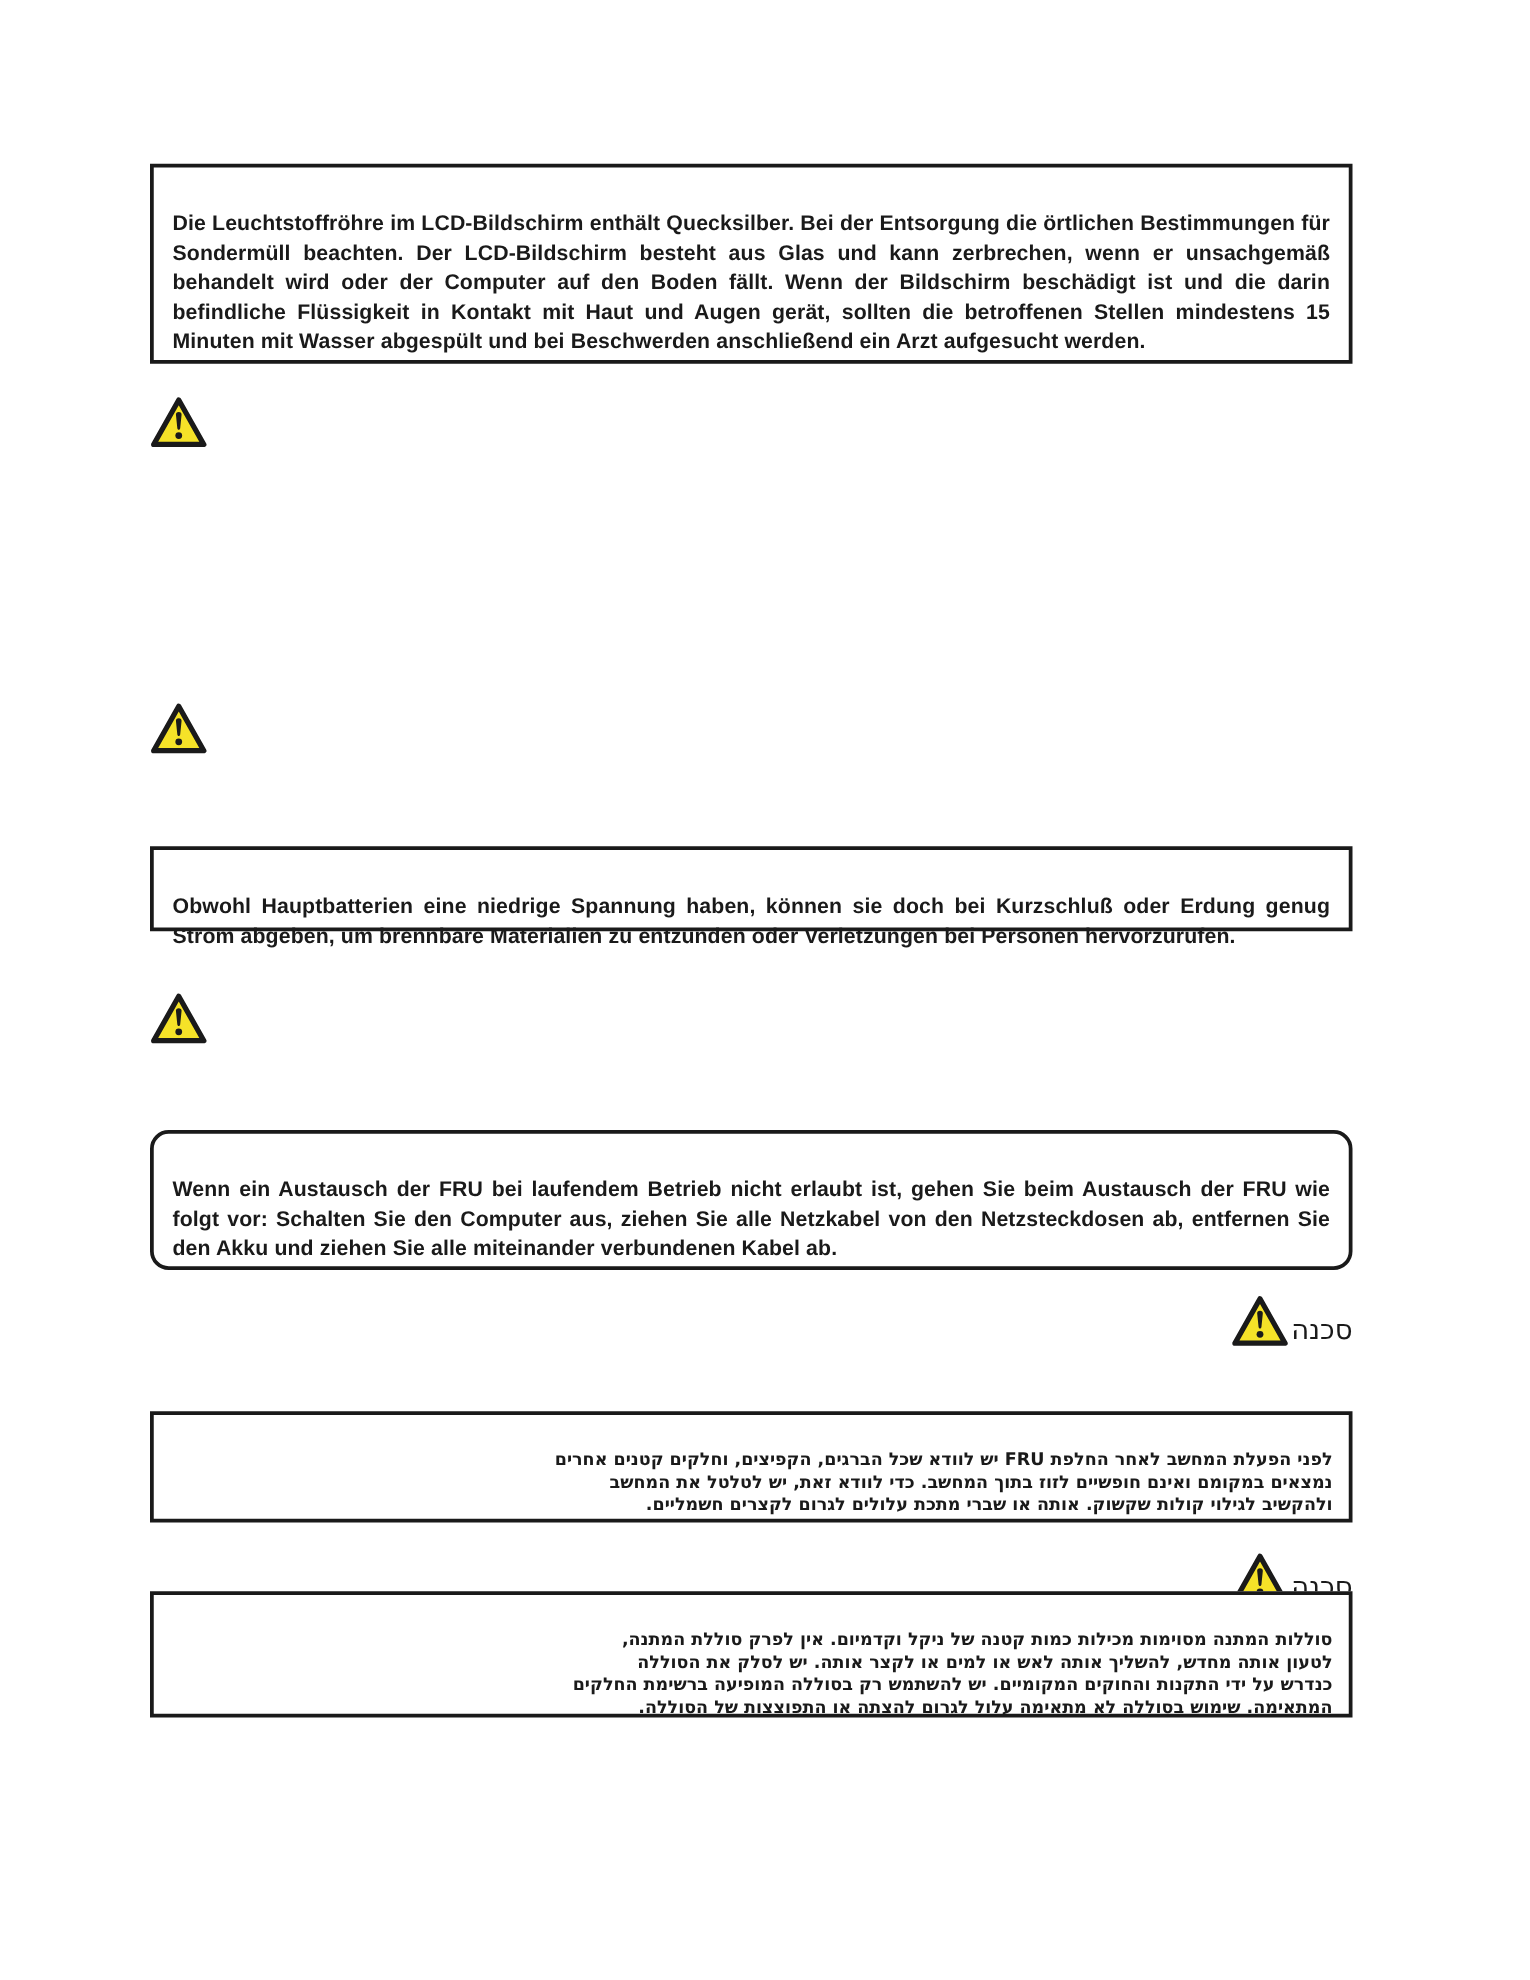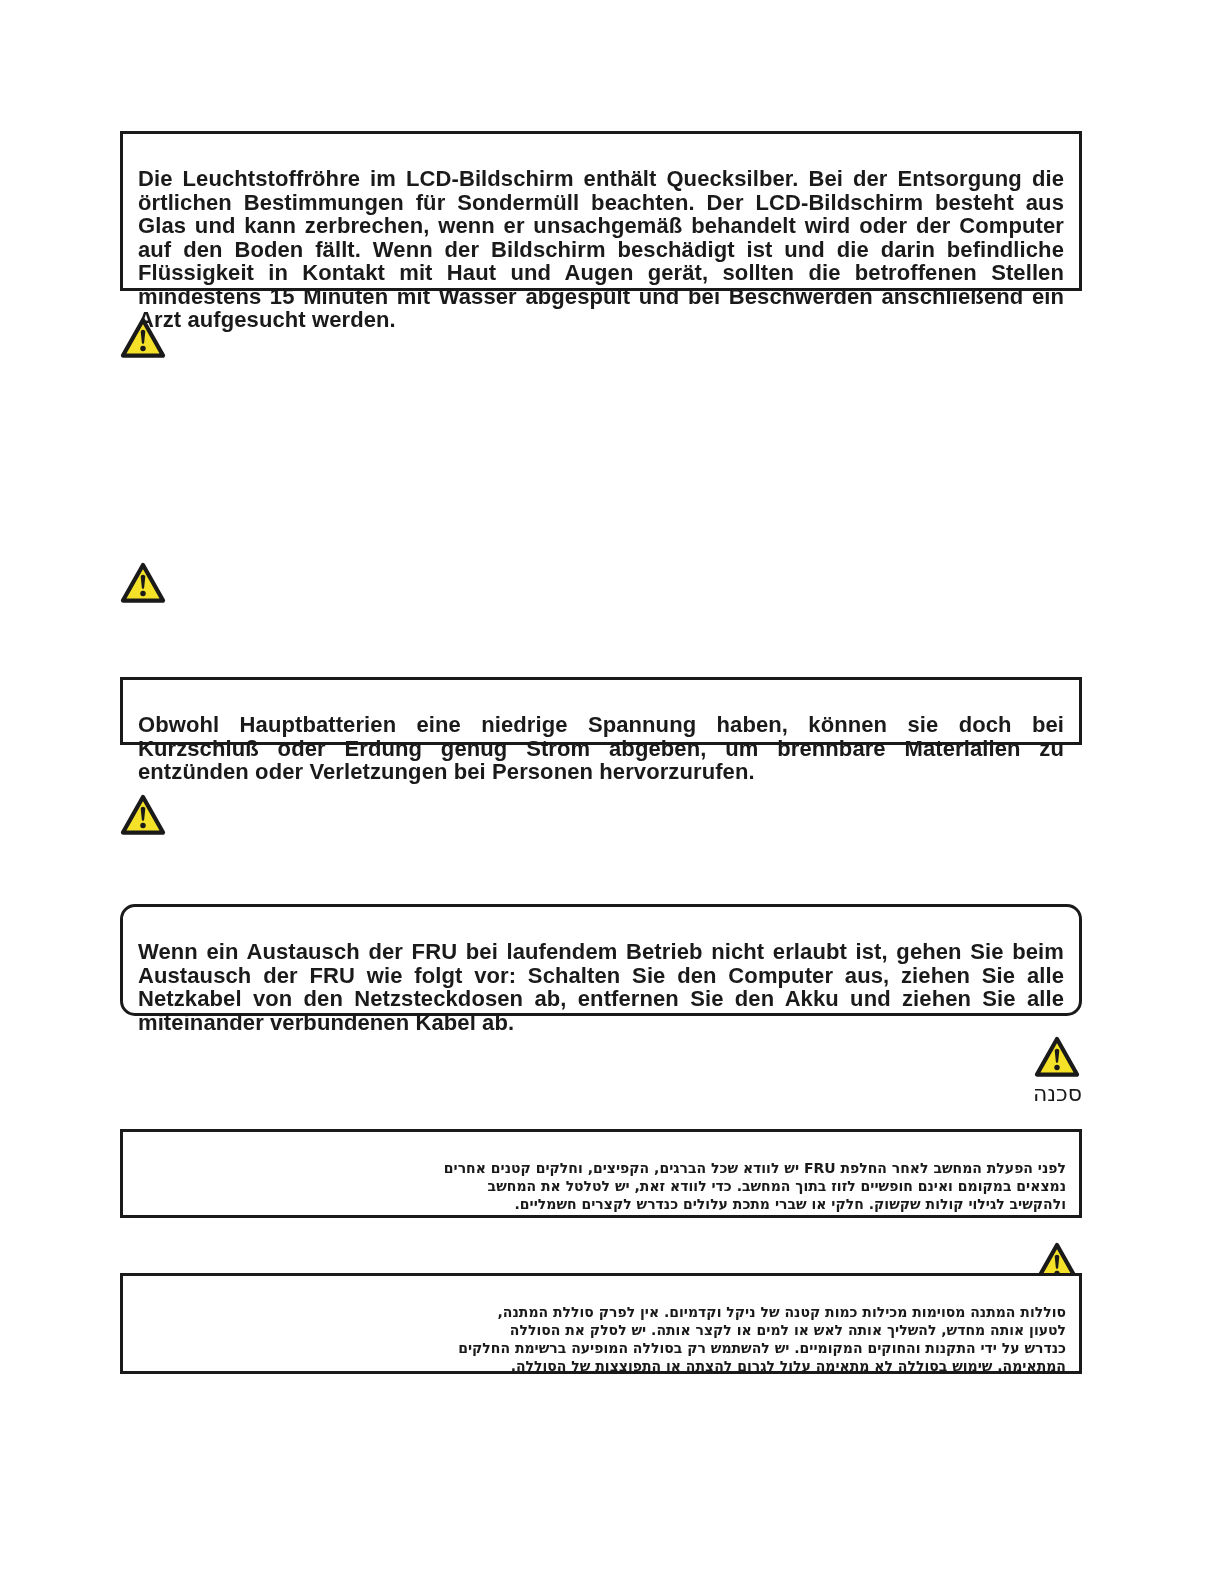--- a/index.html
+++ b/index.html
@@ -23,21 +23,21 @@
     box-sizing: border-box;
     border: 3px solid var(--ink, #1a1a1a);
     background: #ffffff;
   }
   .warning-box .box-text {
     color: var(--ink, #1a1a1a);
   }
   .de-text {
     font-family: "Liberation Sans", sans-serif;
     font-weight: bold;
-    font-size: 22px;
+    font-size: 17px;
     line-height: 23.5px;
     text-align: justify;
     color: #1a1a1a;
     padding: 33px 15px 10px 15px;
     letter-spacing: 0.1px;
   }
   .he-text {
     direction: rtl;
     font-family: "DejaVu Sans", sans-serif;
     font-weight: bold;
@@ -55,21 +55,21 @@
   }
   .warning-triangle svg {
     display: block;
     width: 100%;
     height: 100%;
   }
   .danger-header {
     position: absolute;
     right: 142px;
     display: flex;
-    flex-direction: column;
+    flex-direction: row;
     align-items: flex-end;
   }
   .danger-header .warning-triangle-inline {
     width: 46px;
     height: 42px;
     margin-right: 2px;
   }
   .danger-header .warning-triangle-inline svg {
     display: block;
     width: 100%;
@@ -145,21 +145,21 @@
         <path d="M55 30 c3.6 0 5.8 2.2 5.4 5.4 l-2.6 25.2 c-0.2 2.2 -1.3 3.4 -2.8 3.4 s-2.6 -1.2 -2.8 -3.4 l-2.6 -25.2 c-0.4 -3.2 1.8 -5.4 5.4 -5.4 z" fill="var(--ink,#1a1a1a)"></path>
         <circle cx="55" cy="75" r="6.5" fill="var(--ink,#1a1a1a)"></circle>
       </svg>
     </div>
     <div class="danger-label">סכנה</div>
   </div>
 
   <div class="warning-box" id="box-he-fru">
     <div class="box-text he-text">לפני הפעלת המחשב לאחר החלפת FRU יש לוודא שכל הברגים, הקפיצים, וחלקים קטנים אחרים
 נמצאים במקומם ואינם חופשיים לזוז בתוך המחשב. כדי לוודא זאת, יש לטלטל את המחשב
-ולהקשיב לגילוי קולות שקשוק. חלקי או שברי מתכת עלולים כנדרש לקצרים חשמליים.</div>
+ולהקשיב לגילוי קולות שקשוק. אותה או שברי מתכת עלולים לגרום לקצרים חשמליים.</div>
   </div>
 
   <div class="danger-header" id="danger-2">
     <div class="warning-triangle-inline">
       <svg viewBox="0 0 110 100" aria-hidden="true">
         <path d="M55 7 L103 92 L7 92 Z" fill="var(--warning-yellow,#F5E228)" stroke="var(--ink,#1a1a1a)" stroke-width="10" stroke-linejoin="round"></path>
         <path d="M55 30 c3.6 0 5.8 2.2 5.4 5.4 l-2.6 25.2 c-0.2 2.2 -1.3 3.4 -2.8 3.4 s-2.6 -1.2 -2.8 -3.4 l-2.6 -25.2 c-0.4 -3.2 1.8 -5.4 5.4 -5.4 z" fill="var(--ink,#1a1a1a)"></path>
         <circle cx="55" cy="75" r="6.5" fill="var(--ink,#1a1a1a)"></circle>
       </svg>
     </div>

